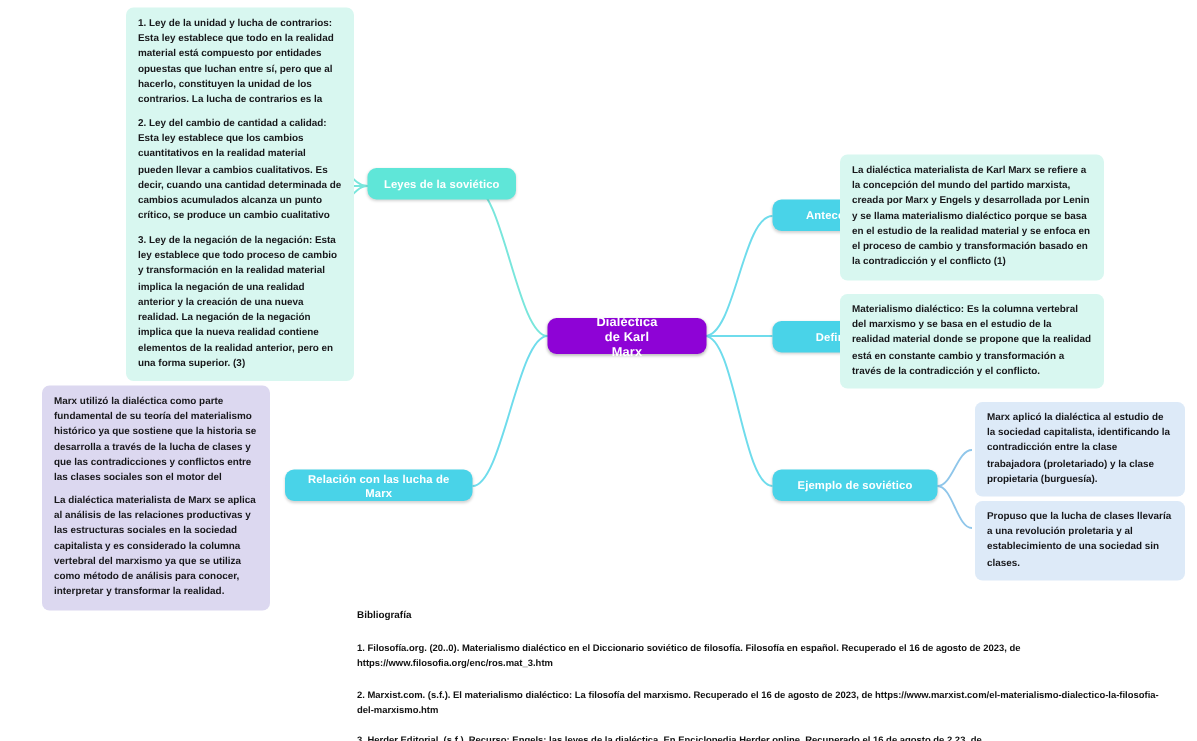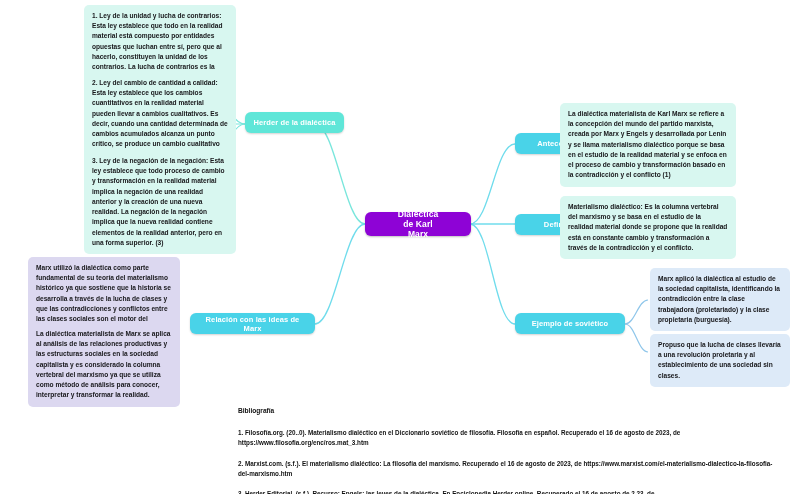--- a/index.html
+++ b/index.html
@@ -106,37 +106,37 @@
 
     <path d="M152 324 C 140 324, 136 292, 126 292" stroke="#b9b4de" stroke-width="1.2" fill="none"></path>
     <path d="M152 324 C 140 324, 136 352, 126 352" stroke="#b9b4de" stroke-width="1.2" fill="none"></path>
   </svg>
 
   <div class="node node-root" style="left:365px; top:212px; width:106px; height:24px;">
     <span>Dialéctica de Karl Marx</span>
   </div>
 
   <div class="node node-branch mint" style="left:245px; top:112px; width:99px; height:21px;">
-    <span>Herder de la dialéctica</span>
+    <span>Leyes de la soviético</span>
   </div>
 
   <div class="node node-branch" style="left:515px; top:133px; width:95px; height:21px;">
     <span>Antecedentes</span>
   </div>
 
   <div class="node node-branch" style="left:515px; top:214px; width:95px; height:21px;">
     <span>Definición</span>
   </div>
 
   <div class="node node-branch" style="left:515px; top:313px; width:110px; height:21px;">
     <span>Ejemplo de soviético</span>
   </div>
 
   <div class="node node-branch" style="left:190px; top:313px; width:125px; height:21px;">
-    <span>Relación con las ideas de Marx</span>
+    <span>Relación con las lucha de Marx</span>
   </div>
 
   <div class="leaf mint" style="left:84px; top:5px; width:152px;">
     <span>1. Ley de la unidad y lucha de contrarios: Esta ley establece que todo en la realidad material está compuesto por entidades opuestas que luchan entre sí, pero que al hacerlo, constituyen la unidad de los contrarios. La lucha de contrarios es la esencia del desarrollo de lo objetivo</span>
   </div>
 
   <div class="leaf mint" style="left:84px; top:72px; width:152px;">
     <span>2. Ley del cambio de cantidad a calidad: Esta ley establece que los cambios cuantitativos en la realidad material pueden llevar a cambios cualitativos. Es decir, cuando una cantidad determinada de cambios acumulados alcanza un punto crítico, se produce un cambio cualitativo en la realidad</span>
   </div>
 

